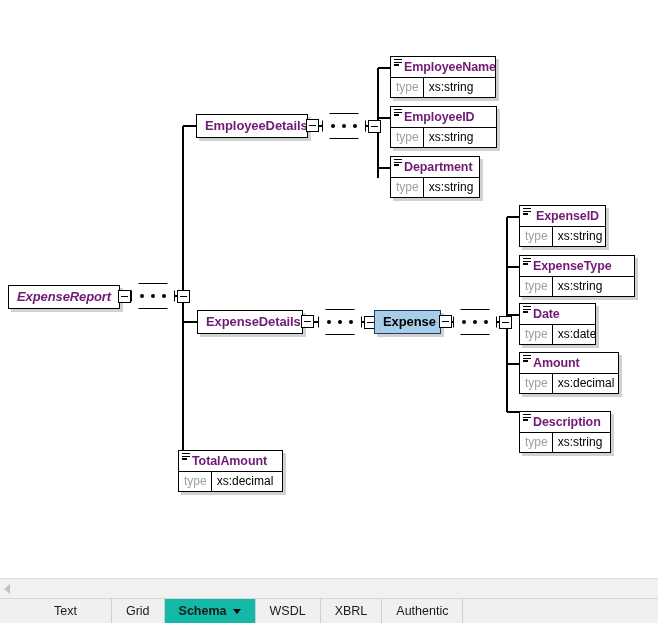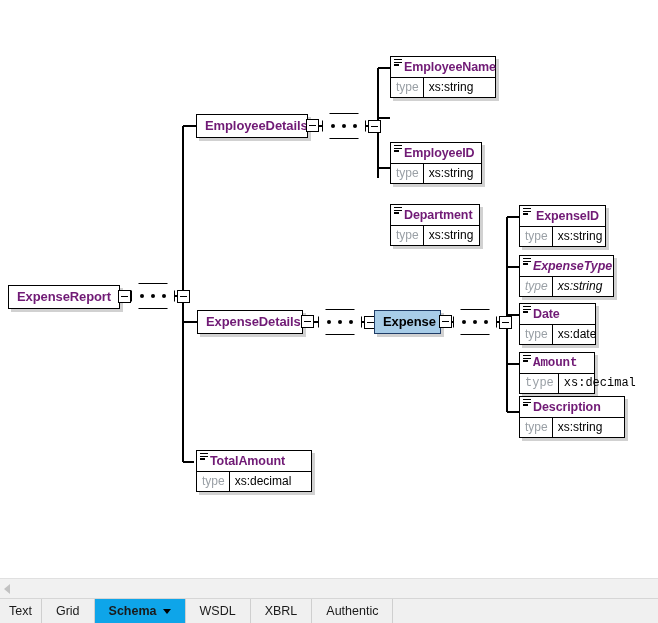--- a/index.html
+++ b/index.html
@@ -204,23 +204,23 @@
     display: flex;
     align-items: center;
     justify-content: center;
     padding: 0 14px;
     font-size: 12.5px;
     color: #1a1a1a;
     border-right: 1px solid #cfcfcf;
     white-space: nowrap;
     cursor: default;
   }
-  #tabbar .tab:first-child { padding: 0 9px; }
+  #tabbar .tab:first-child { padding: 0 34px; margin-left: 20px; }
   #tabbar .tab.active {
-    background: #0ea5e9;
+    background: #14b8a6;
     font-weight: bold;
     border-right: 1px solid #cfcfcf;
   }
   #tabbar .tab .caret {
     margin-left: 6px;
     width: 0;
     height: 0;
     border-left: 4.5px solid transparent;
     border-right: 4.5px solid transparent;
     border-top: 5px solid #000;
@@ -271,21 +271,21 @@
       <path d="M497,322 L507,322"></path>
       <path d="M507,217 L507,412"></path>
       <path d="M507,217 L519,217"></path>
       <path d="M507,267 L519,267"></path>
       <path d="M507,315 L519,315"></path>
       <path d="M507,364 L519,364"></path>
       <path d="M507,412 L519,412"></path>
     </g>
   </svg>
 
-  <div class="node root" style="left:8px; top:285px; width:112px;">
+  <div class="node root" style="left:8px; top:285px; width:112px;font-style:italic;">
     <div class="namerow">ExpenseReport</div>
   </div>
   <div class="toggle" style="left:118px; top:290px;"></div>
 
   <div class="seq" style="left:131px; top:283px;">
     <div class="oct"></div>
     <div class="dots">
         <b></b>
         <b></b>
         <b></b>
@@ -316,36 +316,36 @@
           <i></i>
         </span>
       <span>EmployeeName</span>
     </div>
     <div class="typerow">
       <span class="tlabel">type</span>
       <span class="tval">xs:string</span>
     </div>
   </div>
 
-  <div class="node has-type" style="left:390px; top:106px; width:92px;margin-top:36px;">
+  <div class="node has-type" style="left:390px; top:106px; width:107px;">
     <div class="namerow">
       <span class="elem-mark">
           <i></i>
           <i></i>
           <i></i>
         </span>
       <span>EmployeeID</span>
     </div>
     <div class="typerow">
       <span class="tlabel">type</span>
       <span class="tval">xs:string</span>
     </div>
   </div>
 
-  <div class="node has-type" style="left:390px; top:156px; width:90px;margin-top:48px;">
+  <div class="node has-type" style="left:390px; top:156px; width:90px;">
     <div class="namerow">
       <span class="elem-mark">
           <i></i>
           <i></i>
           <i></i>
         </span>
       <span>Department</span>
     </div>
     <div class="typerow">
       <span class="tlabel">type</span>
@@ -391,21 +391,21 @@
           <i></i>
         </span>
       <span>ExpenseID</span>
     </div>
     <div class="typerow">
       <span class="tlabel">type</span>
       <span class="tval">xs:string</span>
     </div>
   </div>
 
-  <div class="node has-type" style="left:519px; top:255px; width:95px;font-style:italic;">
+  <div class="node has-type" style="left:519px; top:255px; width:116px;">
     <div class="namerow">
       <span class="elem-mark">
           <i></i>
           <i></i>
           <i></i>
         </span>
       <span>ExpenseType</span>
     </div>
     <div class="typerow">
       <span class="tlabel">type</span>
@@ -421,51 +421,51 @@
           <i></i>
         </span>
       <span>Date</span>
     </div>
     <div class="typerow">
       <span class="tlabel">type</span>
       <span class="tval">xs:date</span>
     </div>
   </div>
 
-  <div class="node has-type" style="left:519px; top:352px; width:76px;font-family:Liberation Mono, monospace;">
+  <div class="node has-type" style="left:519px; top:352px; width:100px;">
     <div class="namerow">
       <span class="elem-mark">
           <i></i>
           <i></i>
           <i></i>
         </span>
       <span>Amount</span>
     </div>
     <div class="typerow">
       <span class="tlabel">type</span>
       <span class="tval">xs:decimal</span>
     </div>
   </div>
 
-  <div class="node has-type" style="left:519px; top:396px; width:106px;">
+  <div class="node has-type" style="left:519px; top:411px; width:92px;">
     <div class="namerow">
       <span class="elem-mark">
           <i></i>
           <i></i>
           <i></i>
         </span>
       <span>Description</span>
     </div>
     <div class="typerow">
       <span class="tlabel">type</span>
       <span class="tval">xs:string</span>
     </div>
   </div>
 
-  <div class="node has-type" style="left:196px; top:450px; width:116px;">
+  <div class="node has-type" style="left:178px; top:450px; width:105px;">
     <div class="namerow">
       <span class="elem-mark">
           <i></i>
           <i></i>
           <i></i>
         </span>
       <span>TotalAmount</span>
     </div>
     <div class="typerow">
       <span class="tlabel">type</span>

